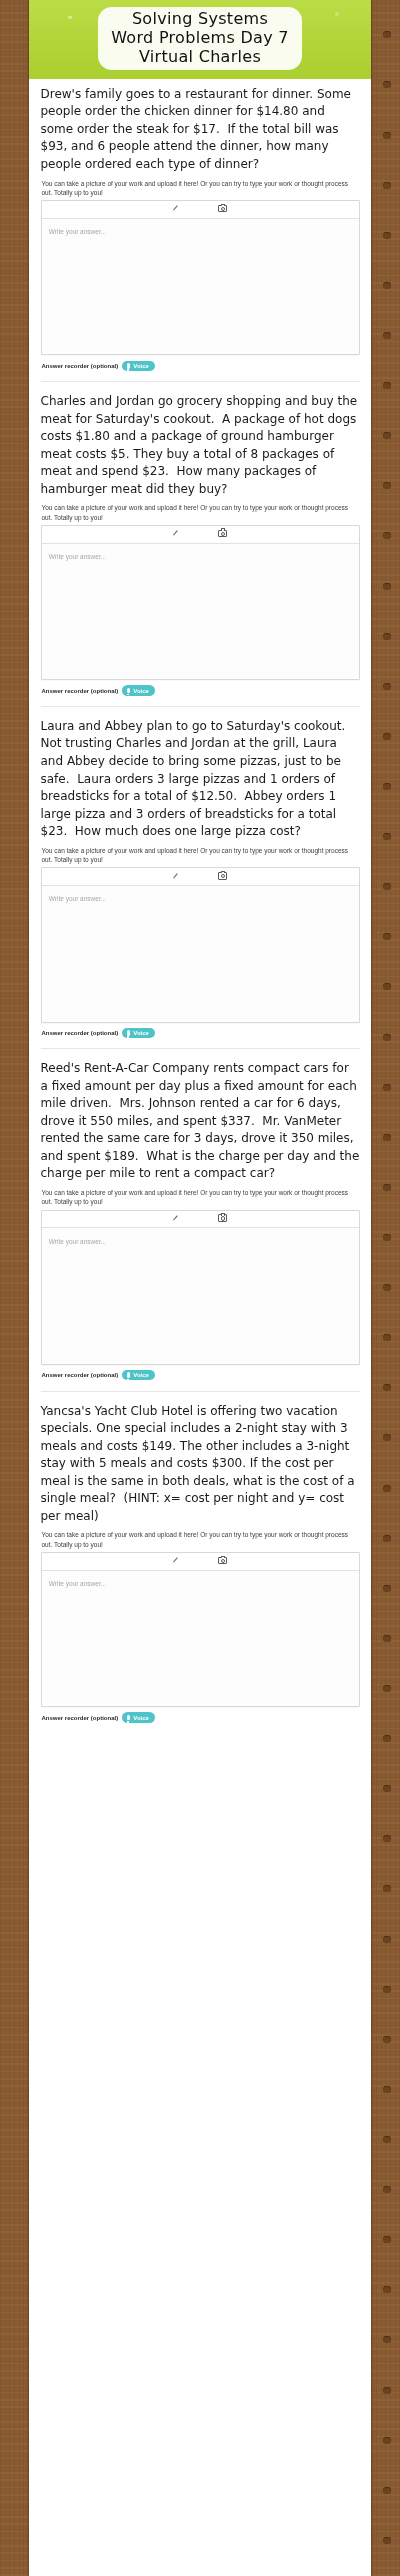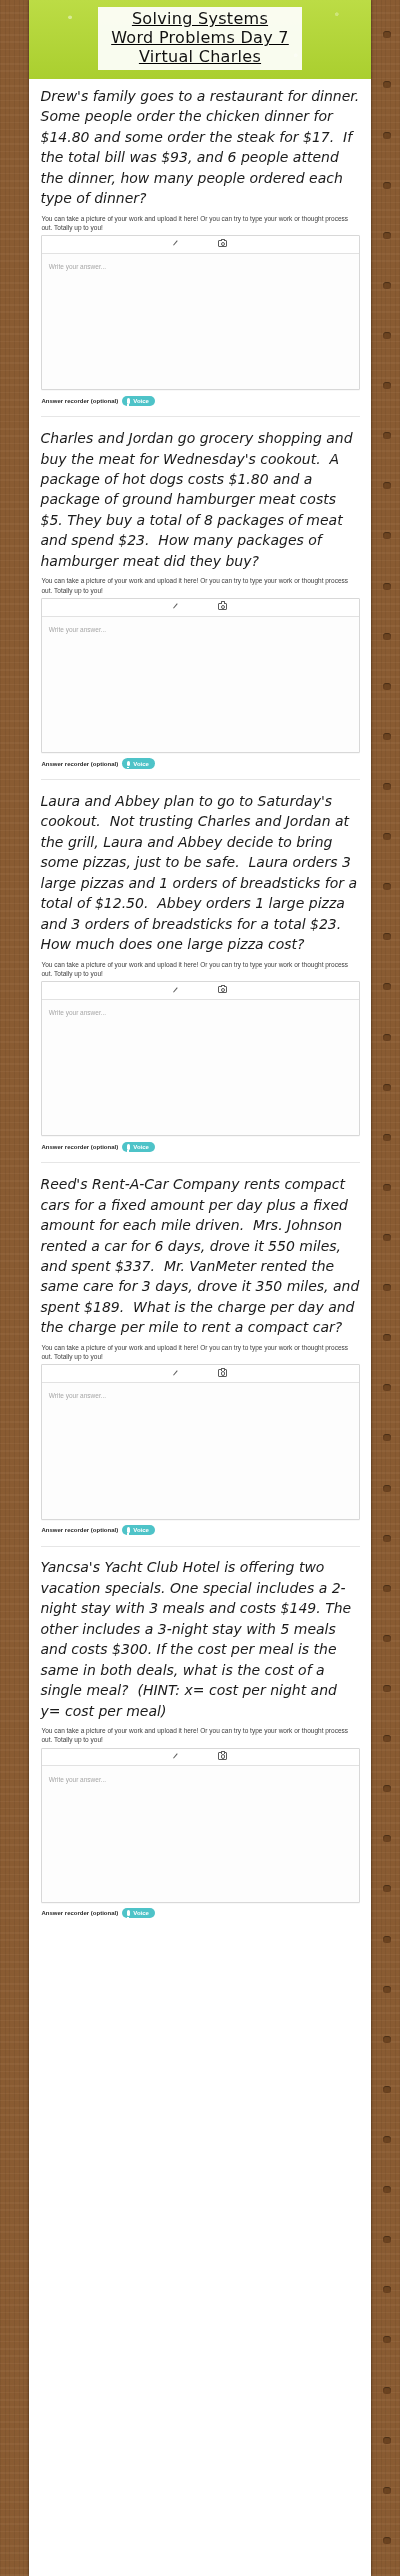--- a/index.html
+++ b/index.html
@@ -61,45 +61,43 @@
       radial-gradient(circle at 58% 30%, rgba(255,255,255,0.35) 0 1.6px, rgba(255,255,255,0) 2.1px),
       radial-gradient(circle at 78% 70%, rgba(255,255,255,0.4) 0 1.6px, rgba(255,255,255,0) 2.1px),
       radial-gradient(circle at 90% 18%, rgba(255,255,255,0.3) 0 1.6px, rgba(255,255,255,0) 2.1px),
       linear-gradient(180deg, #bcdc45 0%, #aacf2f 100%);
     text-align: center;
   }
   .title-inner {
     display: inline-block;
     padding: 3.1px 13.6px;
     background: rgba(255,255,255,0.92);
-    border-radius: 0;
-    text-decoration: underline;
+    border-radius: 14px;
   }
   .title-line {
     font-family: "DejaVu Sans", sans-serif;
     font-size: 16px;
     line-height: 1.18;
     color: #111111;
     letter-spacing: 0.3px;
     font-weight: 400;
     white-space: nowrap;
   }
 
   
   .problem {
     padding: 7.3px 11.5px 3.1px 11.5px;
   }
   .prompt {
     font-family: "DejaVu Sans", sans-serif;
-    font-size: 14px;
+    font-size: 12px;
     line-height: 1.46;
     color: #1b1b1b;
     white-space: pre-wrap;
     margin: 0 0 5.2px 0;
-    font-style: italic;
   }
   .instruction {
     font-size: 6.5px;
     line-height: 1.42;
     color: #3c3c3c;
     margin: 0 0 3.1px 1px;
   }
   .answer-card {
     border: 0.5px solid #d8d8d8;
     background: #ffffff;
@@ -312,21 +310,21 @@
           <span class="mic"></span>
           <span>Voice</span>
         </span>
       </div>
     </div>
     <div class="hr-wrap">
         <div class="divider"></div>
       </div>
 
     <div class="problem">
-      <p class="prompt">Charles and Jordan go grocery shopping and buy the meat for Wednesday's cookout.  A package of hot dogs costs $1.80 and a package of ground hamburger meat costs $5. They buy a total of 8 packages of meat and spend $23.  How many packages of hamburger meat did they buy?</p>
+      <p class="prompt">Charles and Jordan go grocery shopping and buy the meat for Saturday's cookout.  A package of hot dogs costs $1.80 and a package of ground hamburger meat costs $5. They buy a total of 8 packages of meat and spend $23.  How many packages of hamburger meat did they buy?</p>
       <p class="instruction">You can take a picture of your work and upload it here!  Or you can try to type your work or thought process out.  Totally up to you!</p>
       <div class="answer-card">
         <div class="answer-toolbar">
           <span class="tb-btn"><span class="tb-pencil"></span></span>
           <span class="tb-btn"><span class="tb-camera"></span></span>
         </div>
         <div class="answer-area">
           <span class="answer-placeholder">Write your answer...</span>
         </div>
       </div>

